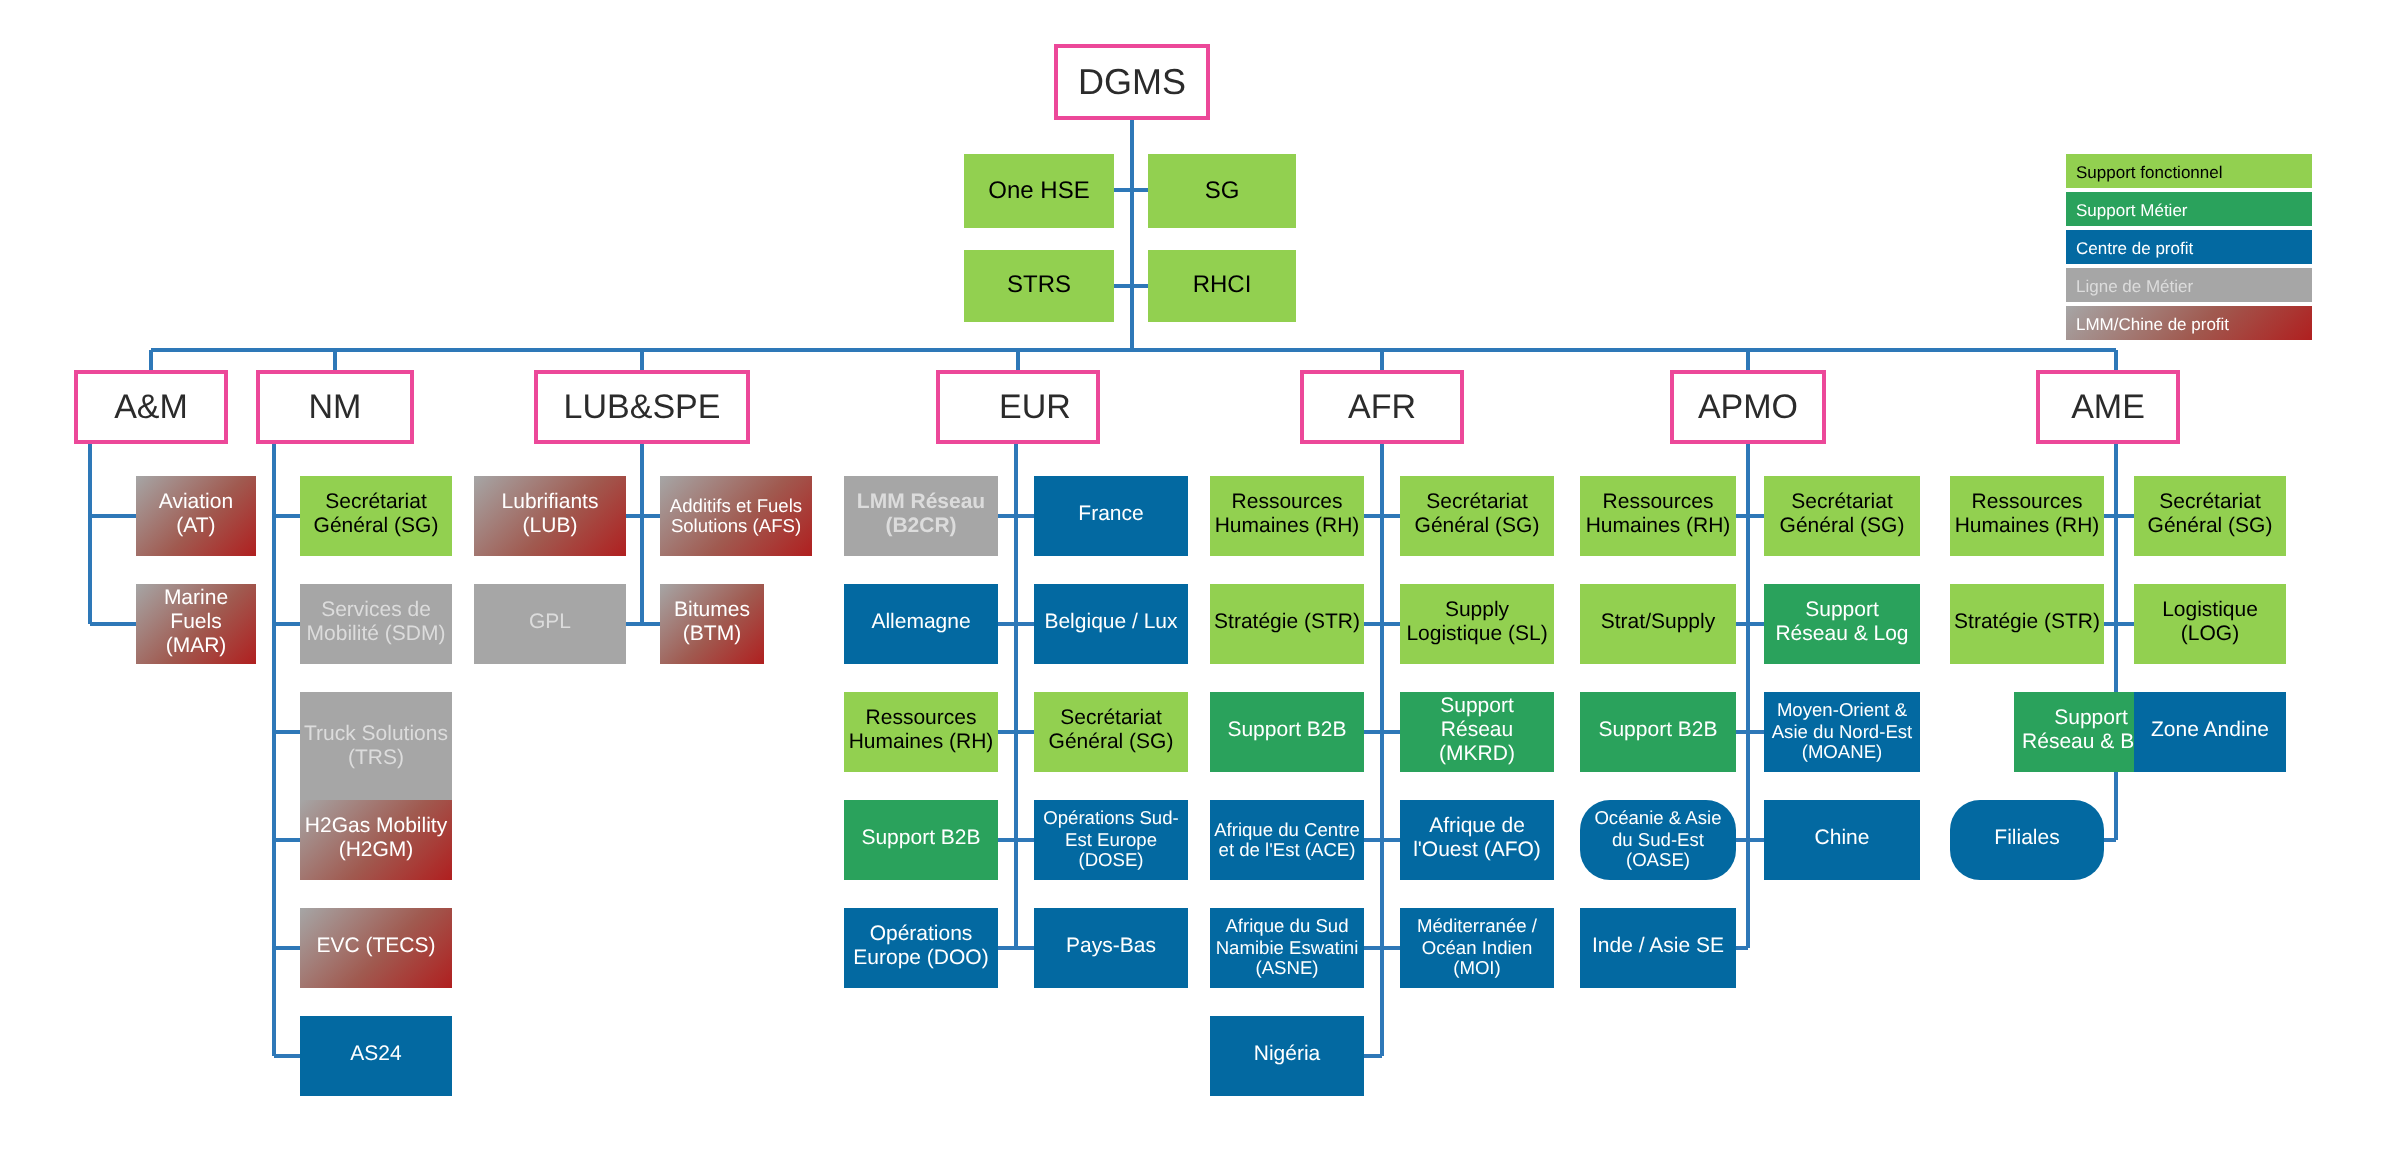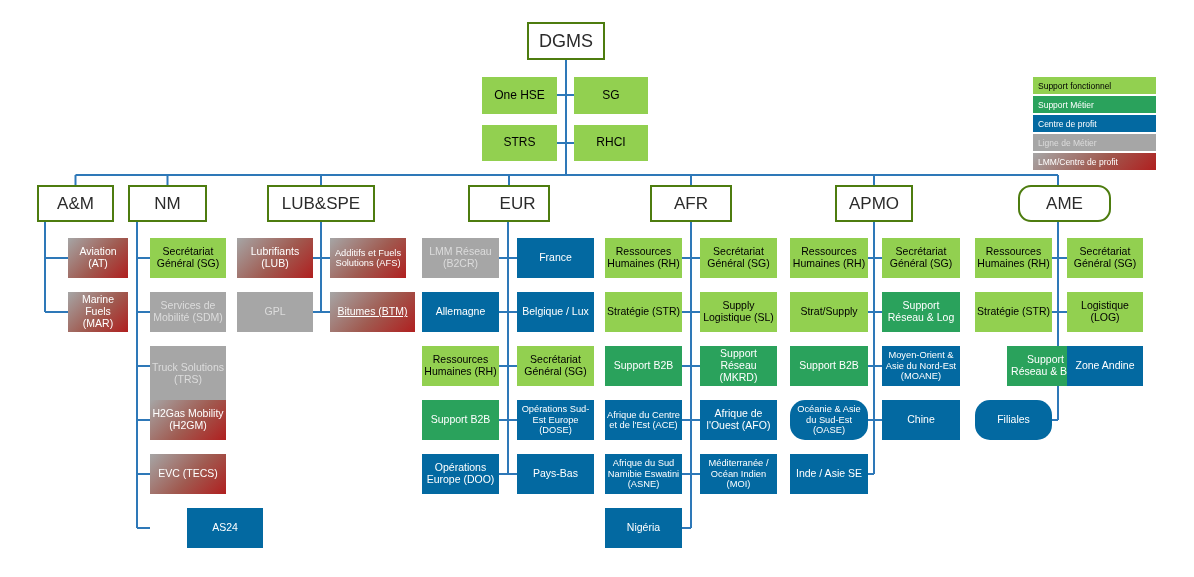--- a/index.html
+++ b/index.html
@@ -7,21 +7,21 @@
   #chart{position:relative;width:1194px;height:577px;background:#ffffff;overflow:hidden;}
   #connectors{position:absolute;left:0;top:0;width:1194px;height:577px;z-index:1;}
   .box{position:absolute;z-index:2;display:flex;align-items:center;justify-content:center;
        text-align:center;font-size:10.5px;line-height:1.12;padding:1px 2px;box-sizing:border-box;}
   .box.small{font-size:9.3px;}
   .sf{background:#92d050;color:#000000;}
   .sm{background:#2aa25c;color:#ffffff;}
   .cp{background:#0369a1;color:#ffffff;}
   .lm{background:#a6a6a6;color:#dcdcdc;}
   .lmm{background:linear-gradient(135deg,#a6a6a6 0%,#a05a50 55%,#b01f1f 100%);color:#ffffff;}
-  .head{background:#ffffff;border:2px solid #4d7c0f;color:#2b2b2b;font-size:17px;}
+  .head{background:#ffffff;border:2px solid #ec4899;color:#2b2b2b;font-size:17px;}
   #root-node{left:527px;top:22px;width:78px;height:38px;font-size:18px;}
   .support{font-size:12px;}
   #legend{position:absolute;left:1033px;top:77px;width:123px;z-index:2;}
   .legend-item{width:123px;height:17px;margin-bottom:2px;display:flex;align-items:center;
                padding-left:5px;box-sizing:border-box;font-size:8.5px;}
 </style>
 </head>
 <body>
 
 <div id="chart">
@@ -74,43 +74,43 @@
       <line x1="557" y1="95" x2="574" y2="95" stroke="#2e78b8" stroke-width="2"></line>
       <line x1="557" y1="143" x2="574" y2="143" stroke="#2e78b8" stroke-width="2"></line>
       <line x1="75.5" y1="175" x2="1058" y2="175" stroke="#2e78b8" stroke-width="2"></line>
     </svg>
   <div id="root-node" class="box head">DGMS</div>
   <div id="legend">
       <div class="legend-item sf">Support fonctionnel</div>
       <div class="legend-item sm">Support Métier</div>
       <div class="legend-item cp">Centre de profit</div>
       <div class="legend-item lm">Ligne de Métier</div>
-      <div class="legend-item lmm">LMM/Centre de profit</div>
+      <div class="legend-item lmm">LMM/Chine de profit</div>
     </div>
 <div class="box sf support" style="left: 482px; top: 77px; width: 75px; height: 37px;">One HSE</div>
     <div class="box sf support" style="left: 574px; top: 77px; width: 74px; height: 37px;">SG</div>
     <div class="box sf support" style="left: 482px; top: 125px; width: 75px; height: 36px;">STRS</div>
     <div class="box sf support" style="left: 574px; top: 125px; width: 74px; height: 36px;">RHCI</div>
     <div class="box head" style="left: 37px; top: 185px; width: 77px; height: 37px;">A&amp;M</div>
     <div class="box lmm" style="left: 68px; top: 238px; width: 60px; height: 40px;">Aviation (AT)</div>
     <div class="box lmm" style="left: 68px; top: 292px; width: 60px; height: 40px;">Marine Fuels (MAR)</div>
     <div class="box head" style="left: 128px; top: 185px; width: 79px; height: 37px;">NM</div>
     <div class="box sf" style="left: 150px; top: 238px; width: 76px; height: 40px;">Secrétariat Général (SG)</div>
     <div class="box lm" style="left: 150px; top: 292px; width: 76px; height: 40px;">Services de Mobilité (SDM)</div>
     <div class="box lm" style="left: 150px; top: 346px; width: 76px; height: 56px;">Truck Solutions (TRS)</div>
     <div class="box lmm" style="left: 150px; top: 400px; width: 76px; height: 40px;">H2Gas Mobility (H2GM)</div>
     <div class="box lmm" style="left: 150px; top: 454px; width: 76px; height: 40px;">EVC (TECS)</div>
-    <div class="box cp" style="left: 150px; top: 508px; width: 76px; height: 40px; margin-left: 37px;">AS24</div>
+    <div class="box cp" style="left: 150px; top: 508px; width: 76px; height: 40px;">AS24</div>
     <div class="box head" style="left: 267px; top: 185px; width: 108px; height: 37px;">LUB&amp;SPE</div>
     <div class="box lmm" style="left: 237px; top: 238px; width: 76px; height: 40px;">Lubrifiants (LUB)</div>
     <div class="box lm" style="left: 237px; top: 292px; width: 76px; height: 40px;">GPL</div>
     <div class="box lmm small" style="left: 330px; top: 238px; width: 76px; height: 40px;">Additifs et Fuels Solutions (AFS)</div>
-    <div class="box lmm" style="left: 330px; top: 292px; width: 85px; height: 40px; text-decoration: underline;">Bitumes (BTM)</div>
+    <div class="box lmm" style="left: 330px; top: 292px; width: 52px; height: 40px;">Bitumes (BTM)</div>
     <div class="box head" style="left: 468px; top: 185px; width: 82px; height: 37px; padding-left: 19px;">EUR</div>
-    <div class="box lm" style="left: 422px; top: 238px; width: 77px; height: 40px;">LMM Réseau (B2CR)</div>
+    <div class="box lm" style="left: 422px; top: 238px; width: 77px; height: 40px; font-weight: bold;">LMM Réseau (B2CR)</div>
     <div class="box cp" style="left: 422px; top: 292px; width: 77px; height: 40px;">Allemagne</div>
     <div class="box sf" style="left: 422px; top: 346px; width: 77px; height: 40px;">Ressources Humaines (RH)</div>
     <div class="box sm" style="left: 422px; top: 400px; width: 77px; height: 40px;">Support B2B</div>
     <div class="box cp" style="left: 422px; top: 454px; width: 77px; height: 40px;">Opérations Europe (DOO)</div>
     <div class="box cp" style="left: 517px; top: 292px; width: 77px; height: 40px;">Belgique / Lux</div>
     <div class="box cp" style="left: 517px; top: 238px; width: 77px; height: 40px;">France</div>
     <div class="box sf" style="left: 517px; top: 346px; width: 77px; height: 40px;">Secrétariat Général (SG)</div>
     <div class="box cp small" style="left: 517px; top: 400px; width: 77px; height: 40px;">Opérations Sud-Est Europe (DOSE)</div>
     <div class="box cp" style="left: 517px; top: 454px; width: 77px; height: 40px;">Pays-Bas</div>
     <div class="box head" style="left: 650px; top: 185px; width: 82px; height: 37px;">AFR</div>
@@ -128,21 +128,21 @@
     <div class="box head" style="left: 835px; top: 185px; width: 78px; height: 37px;">APMO</div>
     <div class="box sf" style="left: 790px; top: 238px; width: 78px; height: 40px;">Ressources Humaines (RH)</div>
     <div class="box sf" style="left: 790px; top: 292px; width: 78px; height: 40px;">Strat/Supply</div>
     <div class="box sm" style="left: 790px; top: 346px; width: 78px; height: 40px;">Support B2B</div>
     <div class="box cp small" style="left: 790px; top: 400px; width: 78px; height: 40px; border-radius: 15px;">Océanie &amp; Asie du Sud-Est (OASE)</div>
     <div class="box cp" style="left: 790px; top: 454px; width: 78px; height: 40px;">Inde / Asie SE</div>
     <div class="box sf" style="left: 882px; top: 238px; width: 78px; height: 40px;">Secrétariat Général (SG)</div>
     <div class="box sm" style="left: 882px; top: 292px; width: 78px; height: 40px;">Support Réseau &amp; Log</div>
     <div class="box cp small" style="left: 882px; top: 346px; width: 78px; height: 40px;">Moyen-Orient &amp; Asie du Nord-Est (MOANE)</div>
     <div class="box cp" style="left: 882px; top: 400px; width: 78px; height: 40px;">Chine</div>
-    <div class="box head" style="left: 1018px; top: 185px; width: 93px; height: 37px; border-radius: 13px;">AME</div>
+    <div class="box head" style="left: 1018px; top: 185px; width: 72px; height: 37px;">AME</div>
     <div class="box sf" style="left: 975px; top: 238px; width: 77px; height: 40px;">Ressources Humaines (RH)</div>
     <div class="box sf" style="left: 975px; top: 292px; width: 77px; height: 40px;">Stratégie (STR)</div>
     <div class="box sm" style="left: 975px; top: 346px; width: 77px; height: 40px; margin-left: 32px;">Support Réseau &amp; B2B</div>
     <div class="box cp" style="left: 975px; top: 400px; width: 77px; height: 40px; border-radius: 15px;">Filiales</div>
     <div class="box sf" style="left: 1067px; top: 238px; width: 76px; height: 40px;">Secrétariat Général (SG)</div>
     <div class="box sf" style="left: 1067px; top: 292px; width: 76px; height: 40px;">Logistique (LOG)</div>
     <div class="box cp" style="left: 1067px; top: 346px; width: 76px; height: 40px;">Zone Andine</div>
   </div>
 
 </body></html>

